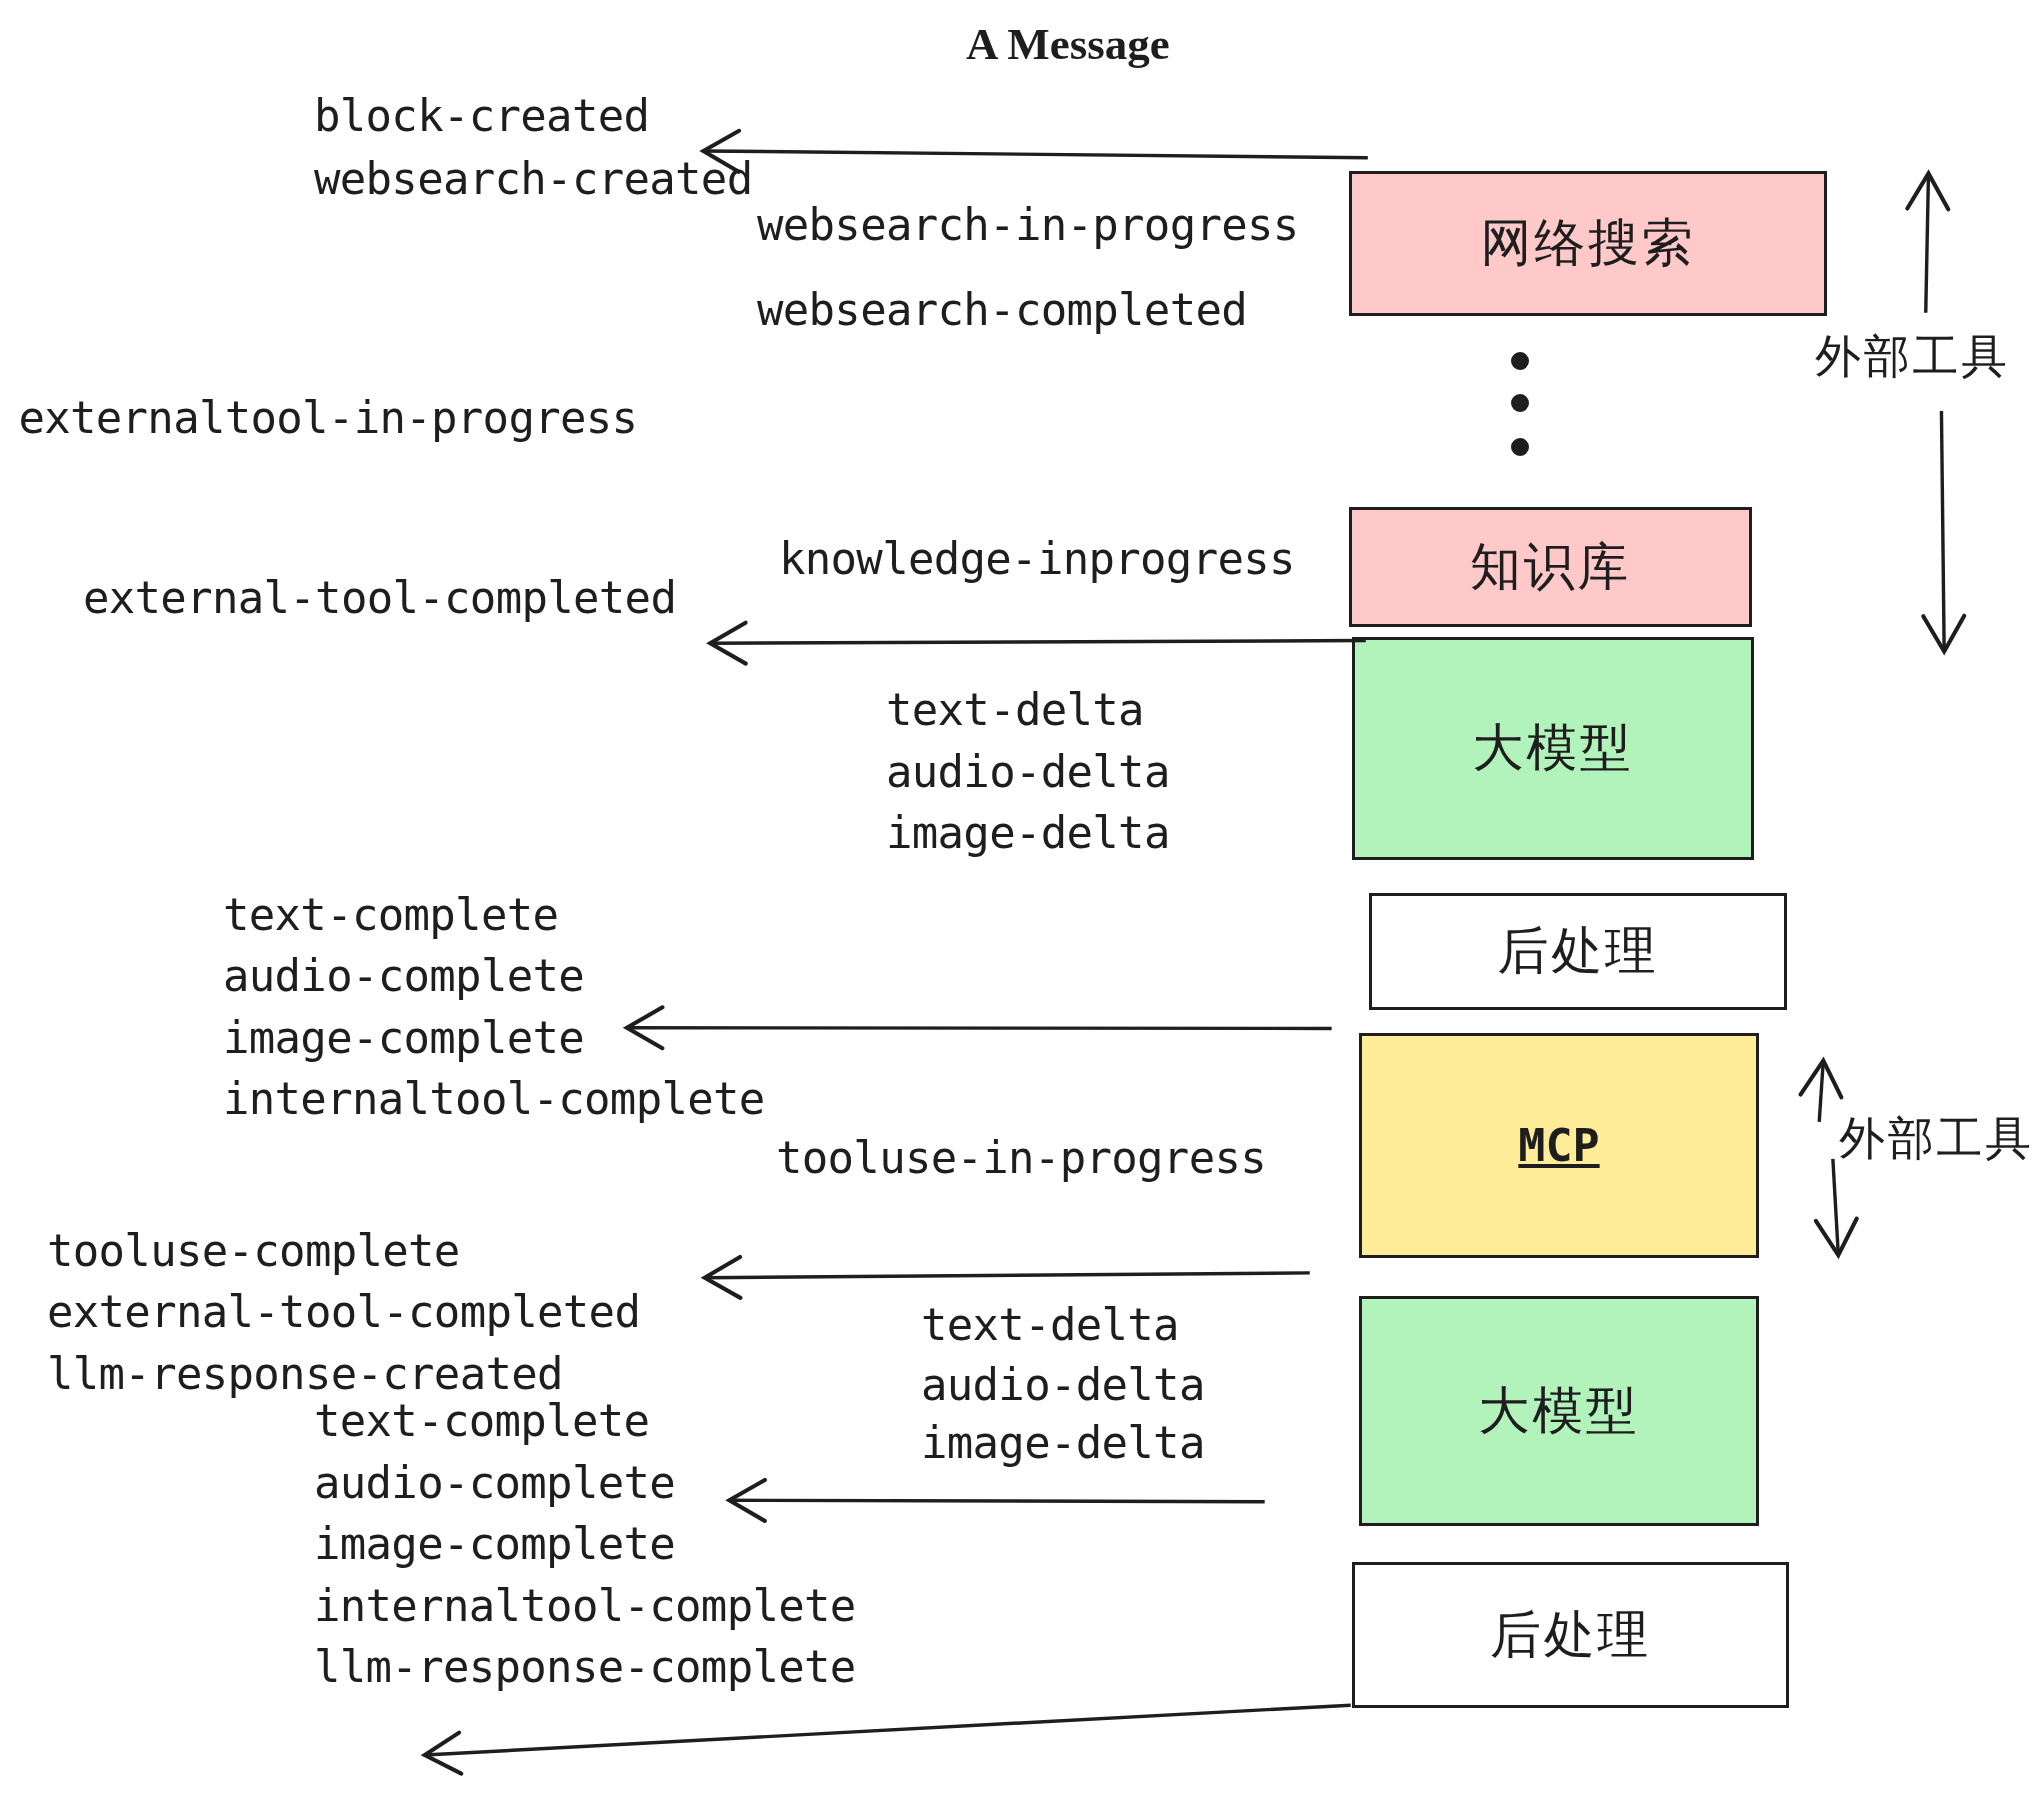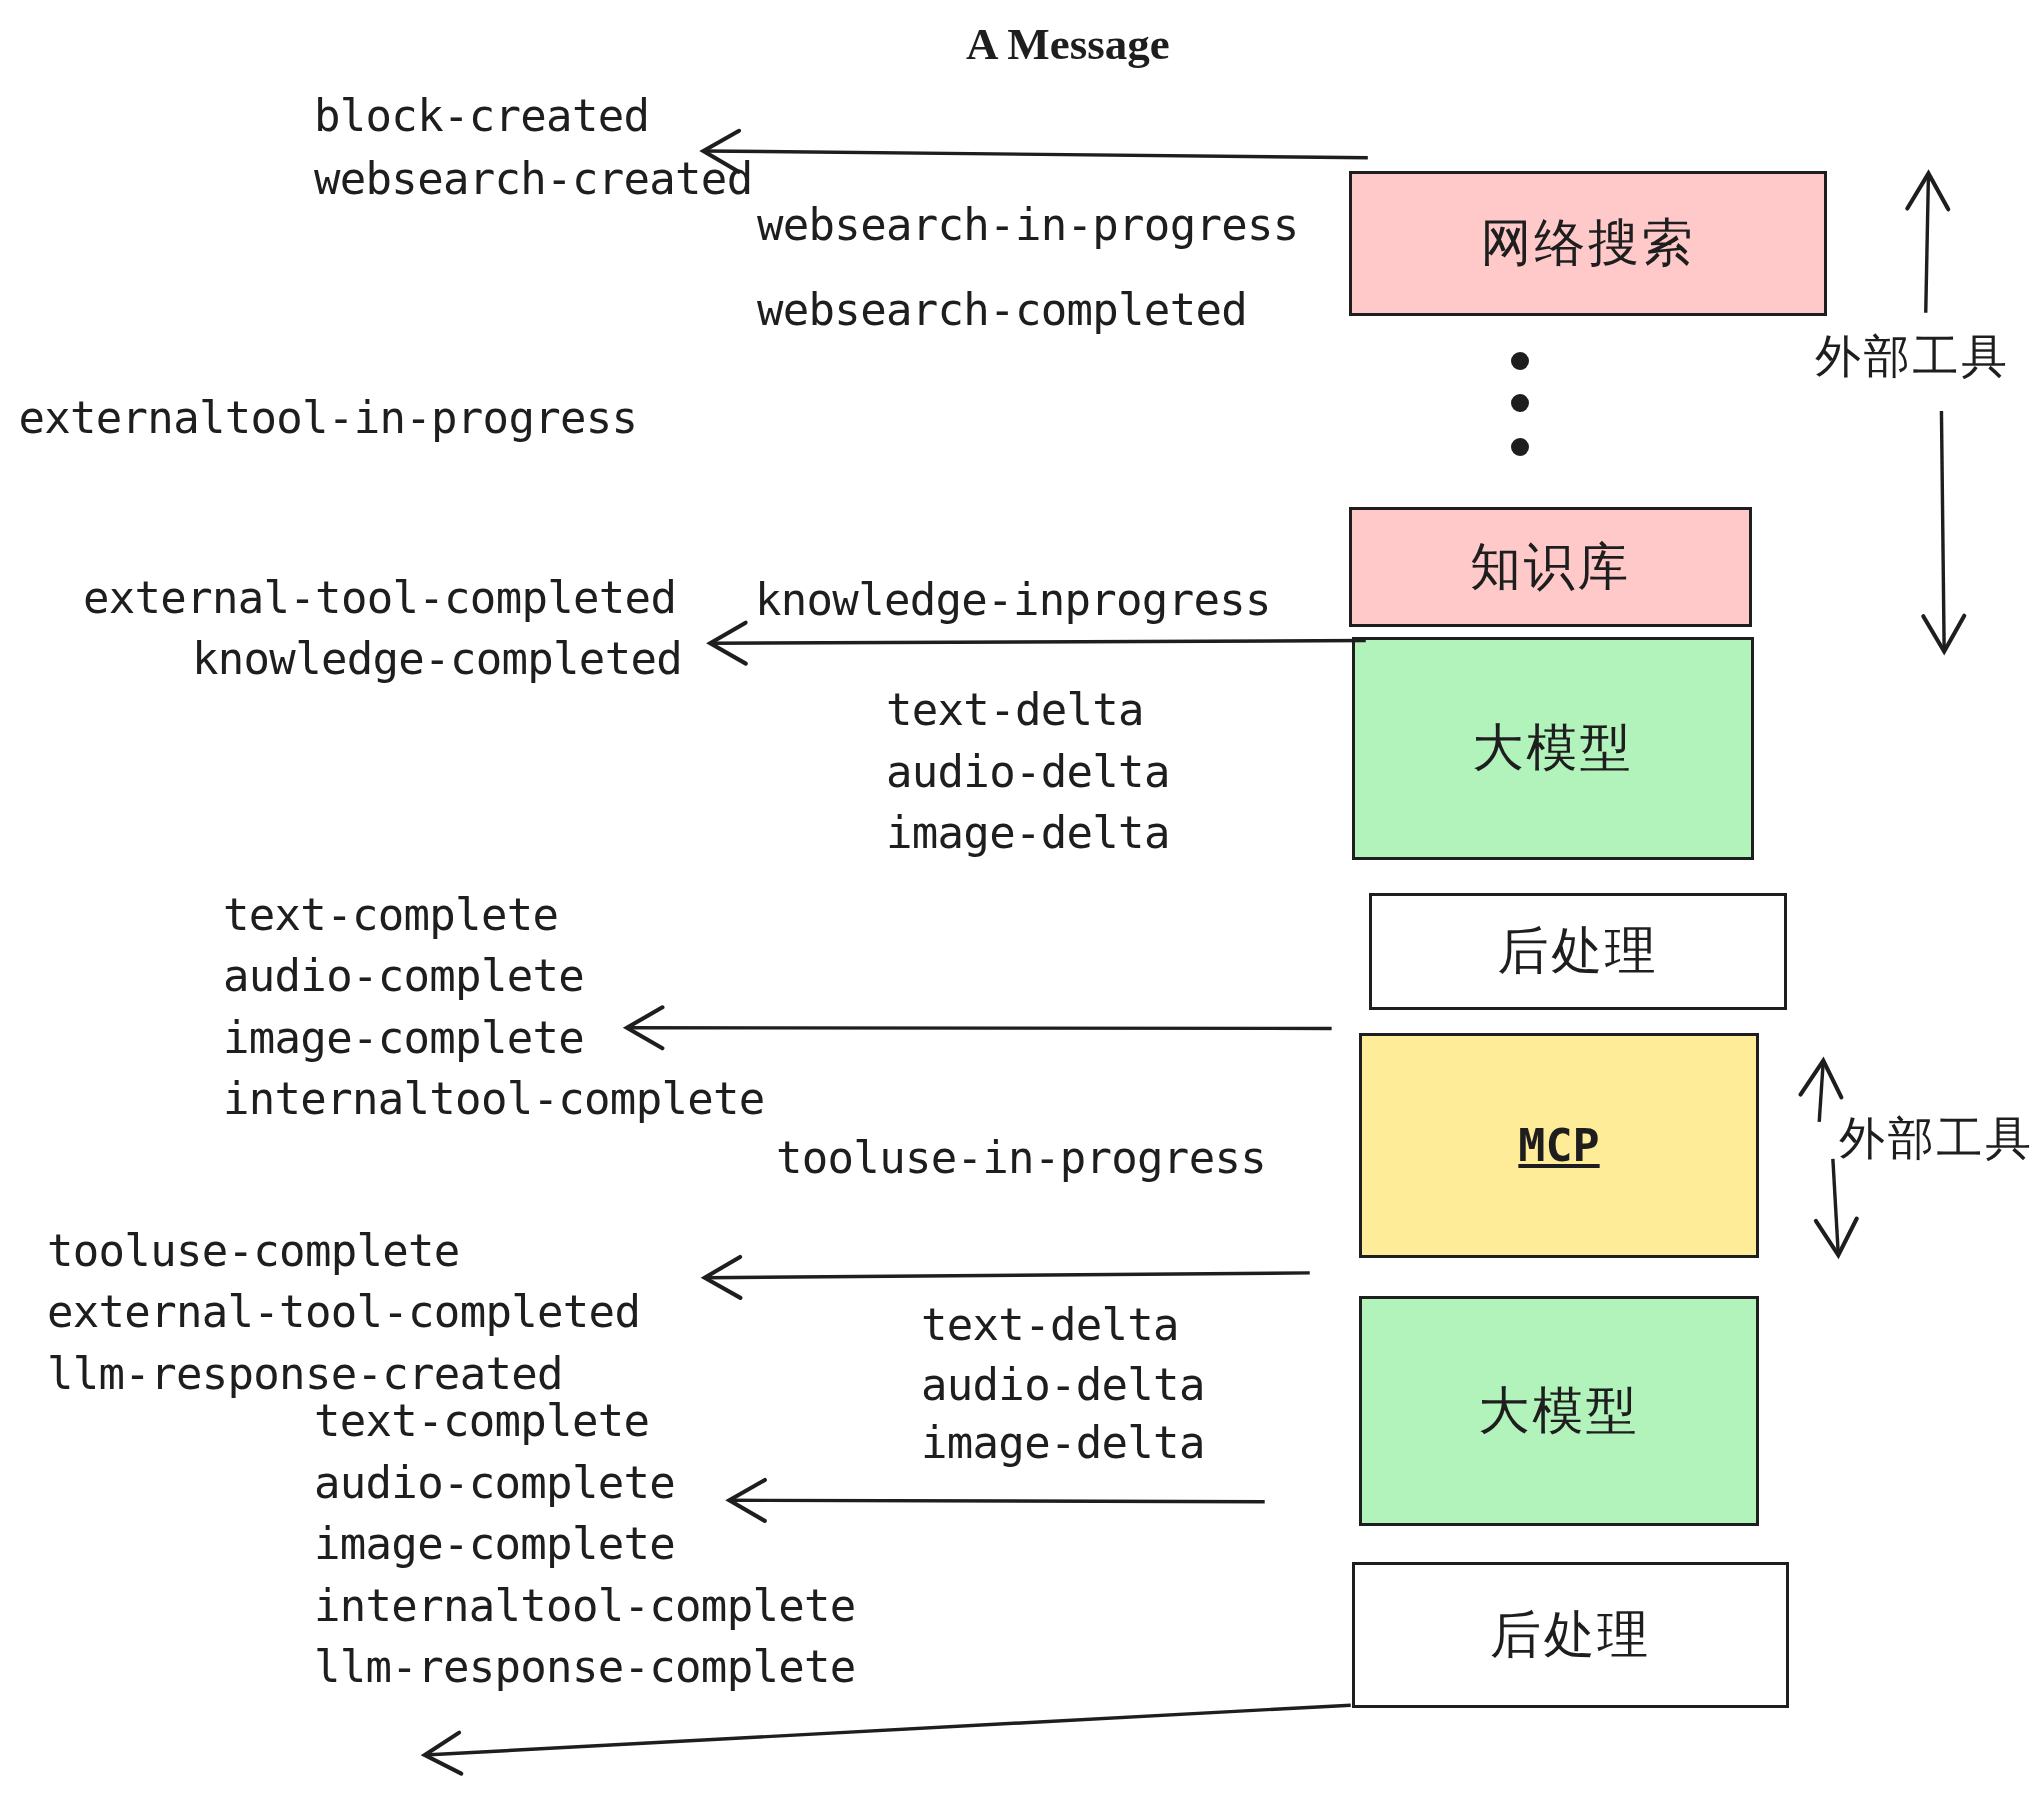--- a/index.html
+++ b/index.html
@@ -83,23 +83,22 @@
 
 <div id="canvas">
 
   <div class="title" style="left:966px; top:18px;">A Message</div>
 
   <div class="ev" style="left:314px;  top:94px;">block-created</div>
   <div class="ev" style="left:314px;  top:157px;">websearch-created</div>
   <div class="ev" style="left:757px; top:203px;">websearch-in-progress</div>
   <div class="ev" style="left:757px; top:288px;">websearch-completed</div>
   <div class="ev" style="left:18.4px;   top:396px;">externaltool-in-progress</div>
-  <div class="ev" style="left:755px; top:537px;margin-top:41px;">knowledge-inprogress</div>
+  <div class="ev" style="left:779px; top:537px;">knowledge-inprogress</div>
   <div class="ev" style="left:83px;  top:576px;">external-tool-completed</div>
-  <div class="ev" style="left:192px;  top:637px;">knowledge-completed</div>
   <div class="ev" style="left:886px; top:688px;">text-delta</div>
   <div class="ev" style="left:886px; top:750px;">audio-delta</div>
   <div class="ev" style="left:886px; top:811px;">image-delta</div>
   <div class="ev" style="left:223px;  top:893px;">text-complete</div>
   <div class="ev" style="left:223px;  top:954px;">audio-complete</div>
   <div class="ev" style="left:223px;  top:1016px;">image-complete</div>
   <div class="ev" style="left:223px;  top:1077px;">internaltool-complete</div>
   <div class="ev" style="left:776px; top:1136px;">tooluse-in-progress</div>
   <div class="ev" style="left:47px;   top:1229px;">tooluse-complete</div>
   <div class="ev" style="left:47px;   top:1290px;">external-tool-completed</div>

